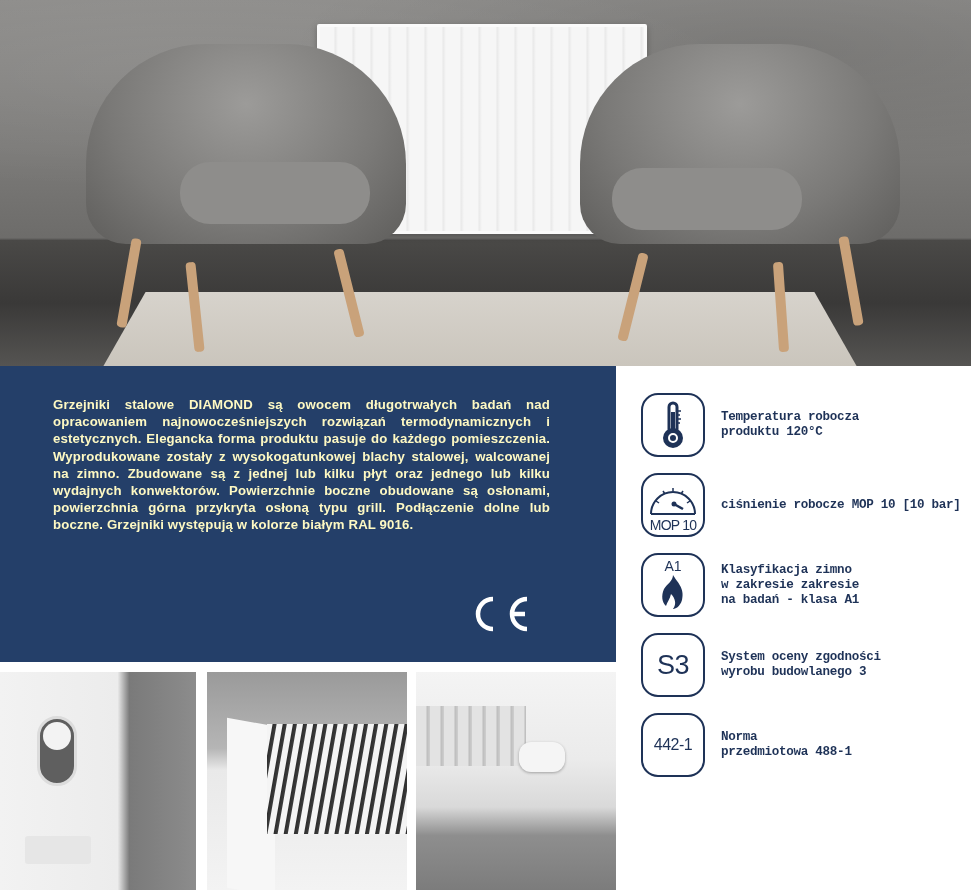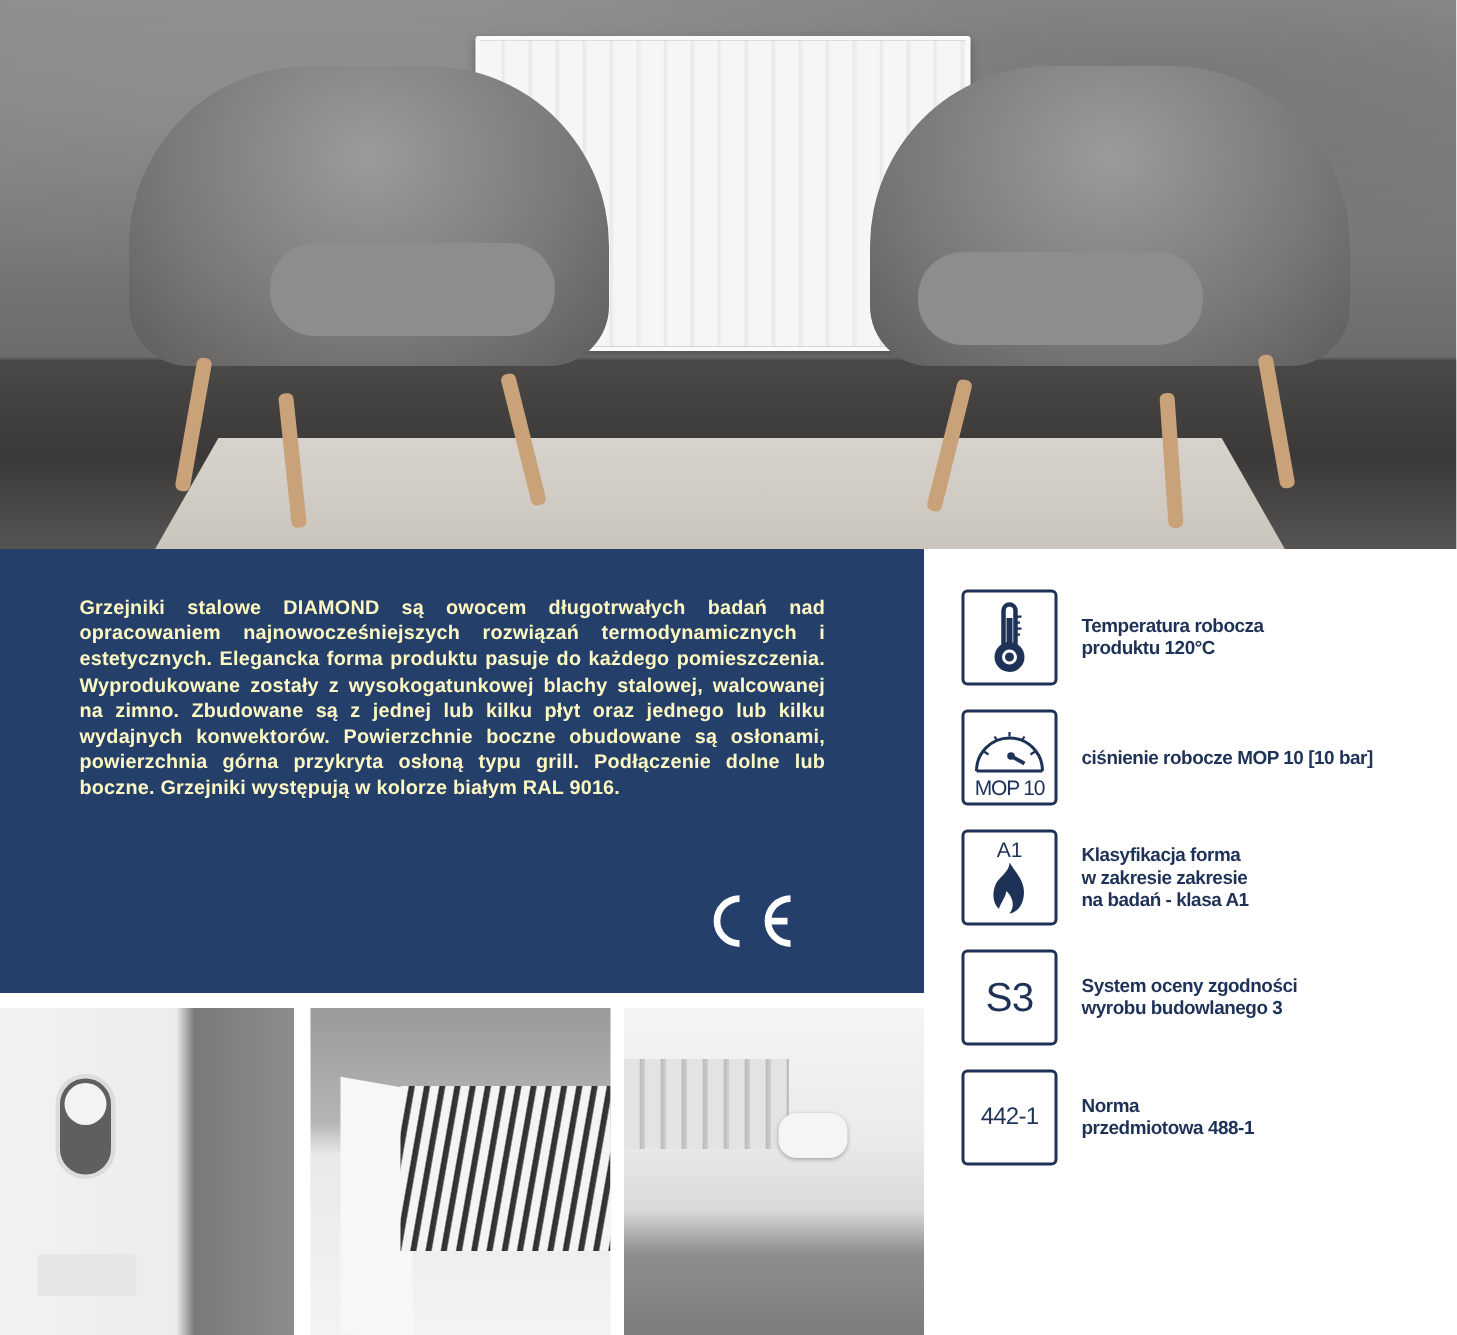--- a/index.html
+++ b/index.html
@@ -72,31 +72,31 @@
   .p2 .end { position: absolute; left: 20px; top: 50px; width: 48px; height: 170px; background: #f7f7f7; transform: skewY(10deg); }
   .p3 .fins { position: absolute; left: 0; top: 34px; width: 110px; height: 60px;
     background: repeating-linear-gradient(90deg, #e3e3e3 0px, #e3e3e3 10px, #bdbdbd 11px, #cfcfcf 14px); }
   .p3 .pipe { position: absolute; left: 103px; top: 70px; width: 46px; height: 30px; border-radius: 12px; background: #f5f5f5; box-shadow: 0 1px 3px rgba(0,0,0,0.3); }
 
   
   .features { position: absolute; left: 641px; top: 393px; width: 330px; }
   .feature { position: relative; height: 64px; margin-bottom: 16px; display: flex; align-items: center; }
   .feature-icon {
     flex: 0 0 64px; width: 64px; height: 64px;
-    border: 2.5px solid #1e3257; border-radius: 4px;
+    border: 2.5px solid #1e3257; border-radius: 17px;
     display: flex; align-items: center; justify-content: center; position: relative;
     color: #1e3257;
   }
   .feature-icon svg { display: block; }
   .feature-icon .icon-text {
     font-family: "Liberation Sans", sans-serif; font-size: 25px; color: #1e3257; letter-spacing: -0.5px;
   }
   .feature-label {
     margin-left: 16px; color: #1e3257; font-weight: bold; font-size: 12.6px; line-height: 15px;
-    font-family: Liberation Sans, sans-serif; letter-spacing: -0.3px;
+    font-family: Liberation Mono, monospace; letter-spacing: -0.3px;
   }
   .feature-label span { display: block; white-space: nowrap; }
 </style>
 </head>
 <body>
 
 <div class="hero" title="Two grey armchairs on a white rug in front of a white DIAMOND steel panel radiator mounted on a concrete wall">
   <div class="wall-tex"></div>
   <div class="floor"></div>
   <div class="rug"></div>
@@ -180,21 +180,21 @@
   </div>
 
   <div class="feature">
     <div class="feature-icon">
       <svg width="58" height="58" viewBox="0 0 58 58">
         <text x="29" y="15" text-anchor="middle" font-family="Liberation Sans, sans-serif" font-size="14" fill="#1e3257">A1</text>
         <path d="M29 19 C33 26 41 32 38 44 C36 51 31 53 29 53 C33 48 31 42 27 38 C26 43 23 46 22 50 C18 46 17 40 20 33 C23 28 29 25 29 19 Z" fill="#1e3257"></path>
       </svg>
     </div>
     <div class="feature-label">
-      <span>Klasyfikacja forma</span>
+      <span>Klasyfikacja zimno</span>
       <span>w zakresie zakresie</span>
       <span>na badań - klasa A1</span>
     </div>
   </div>
 
   <div class="feature">
     <div class="feature-icon">
       <span class="icon-text" style="font-size:27px;">S3</span>
     </div>
     <div class="feature-label">

